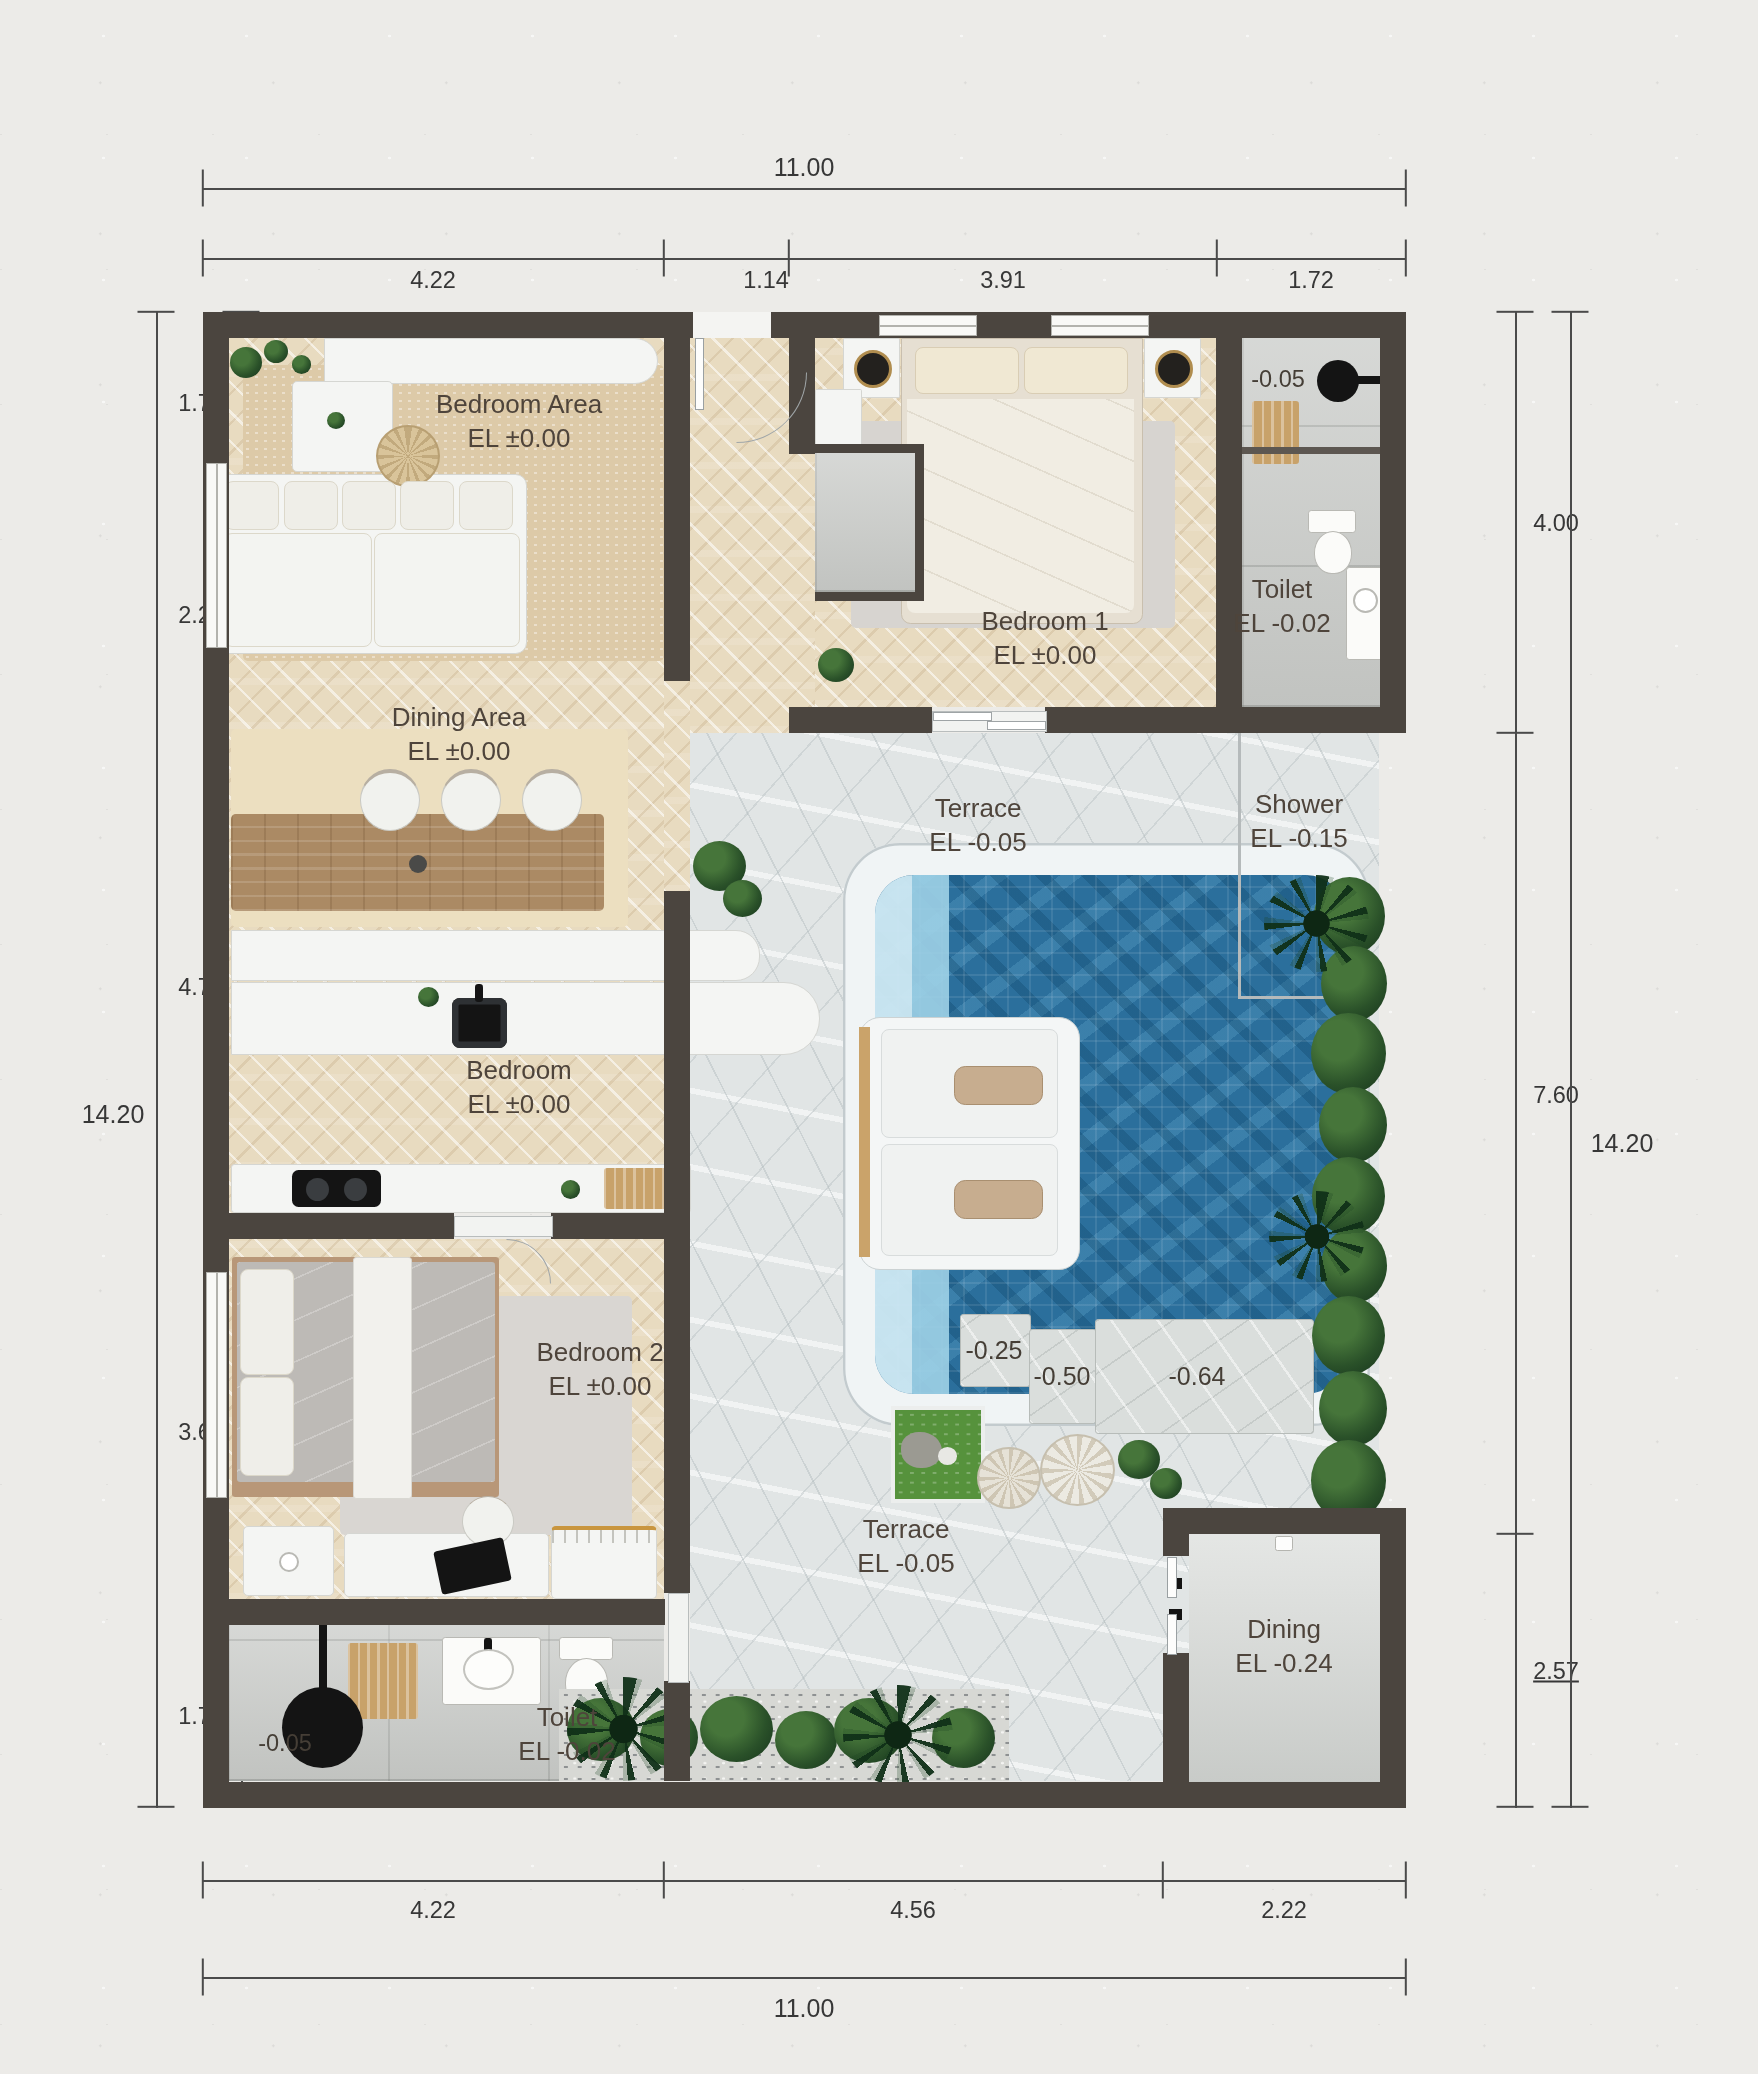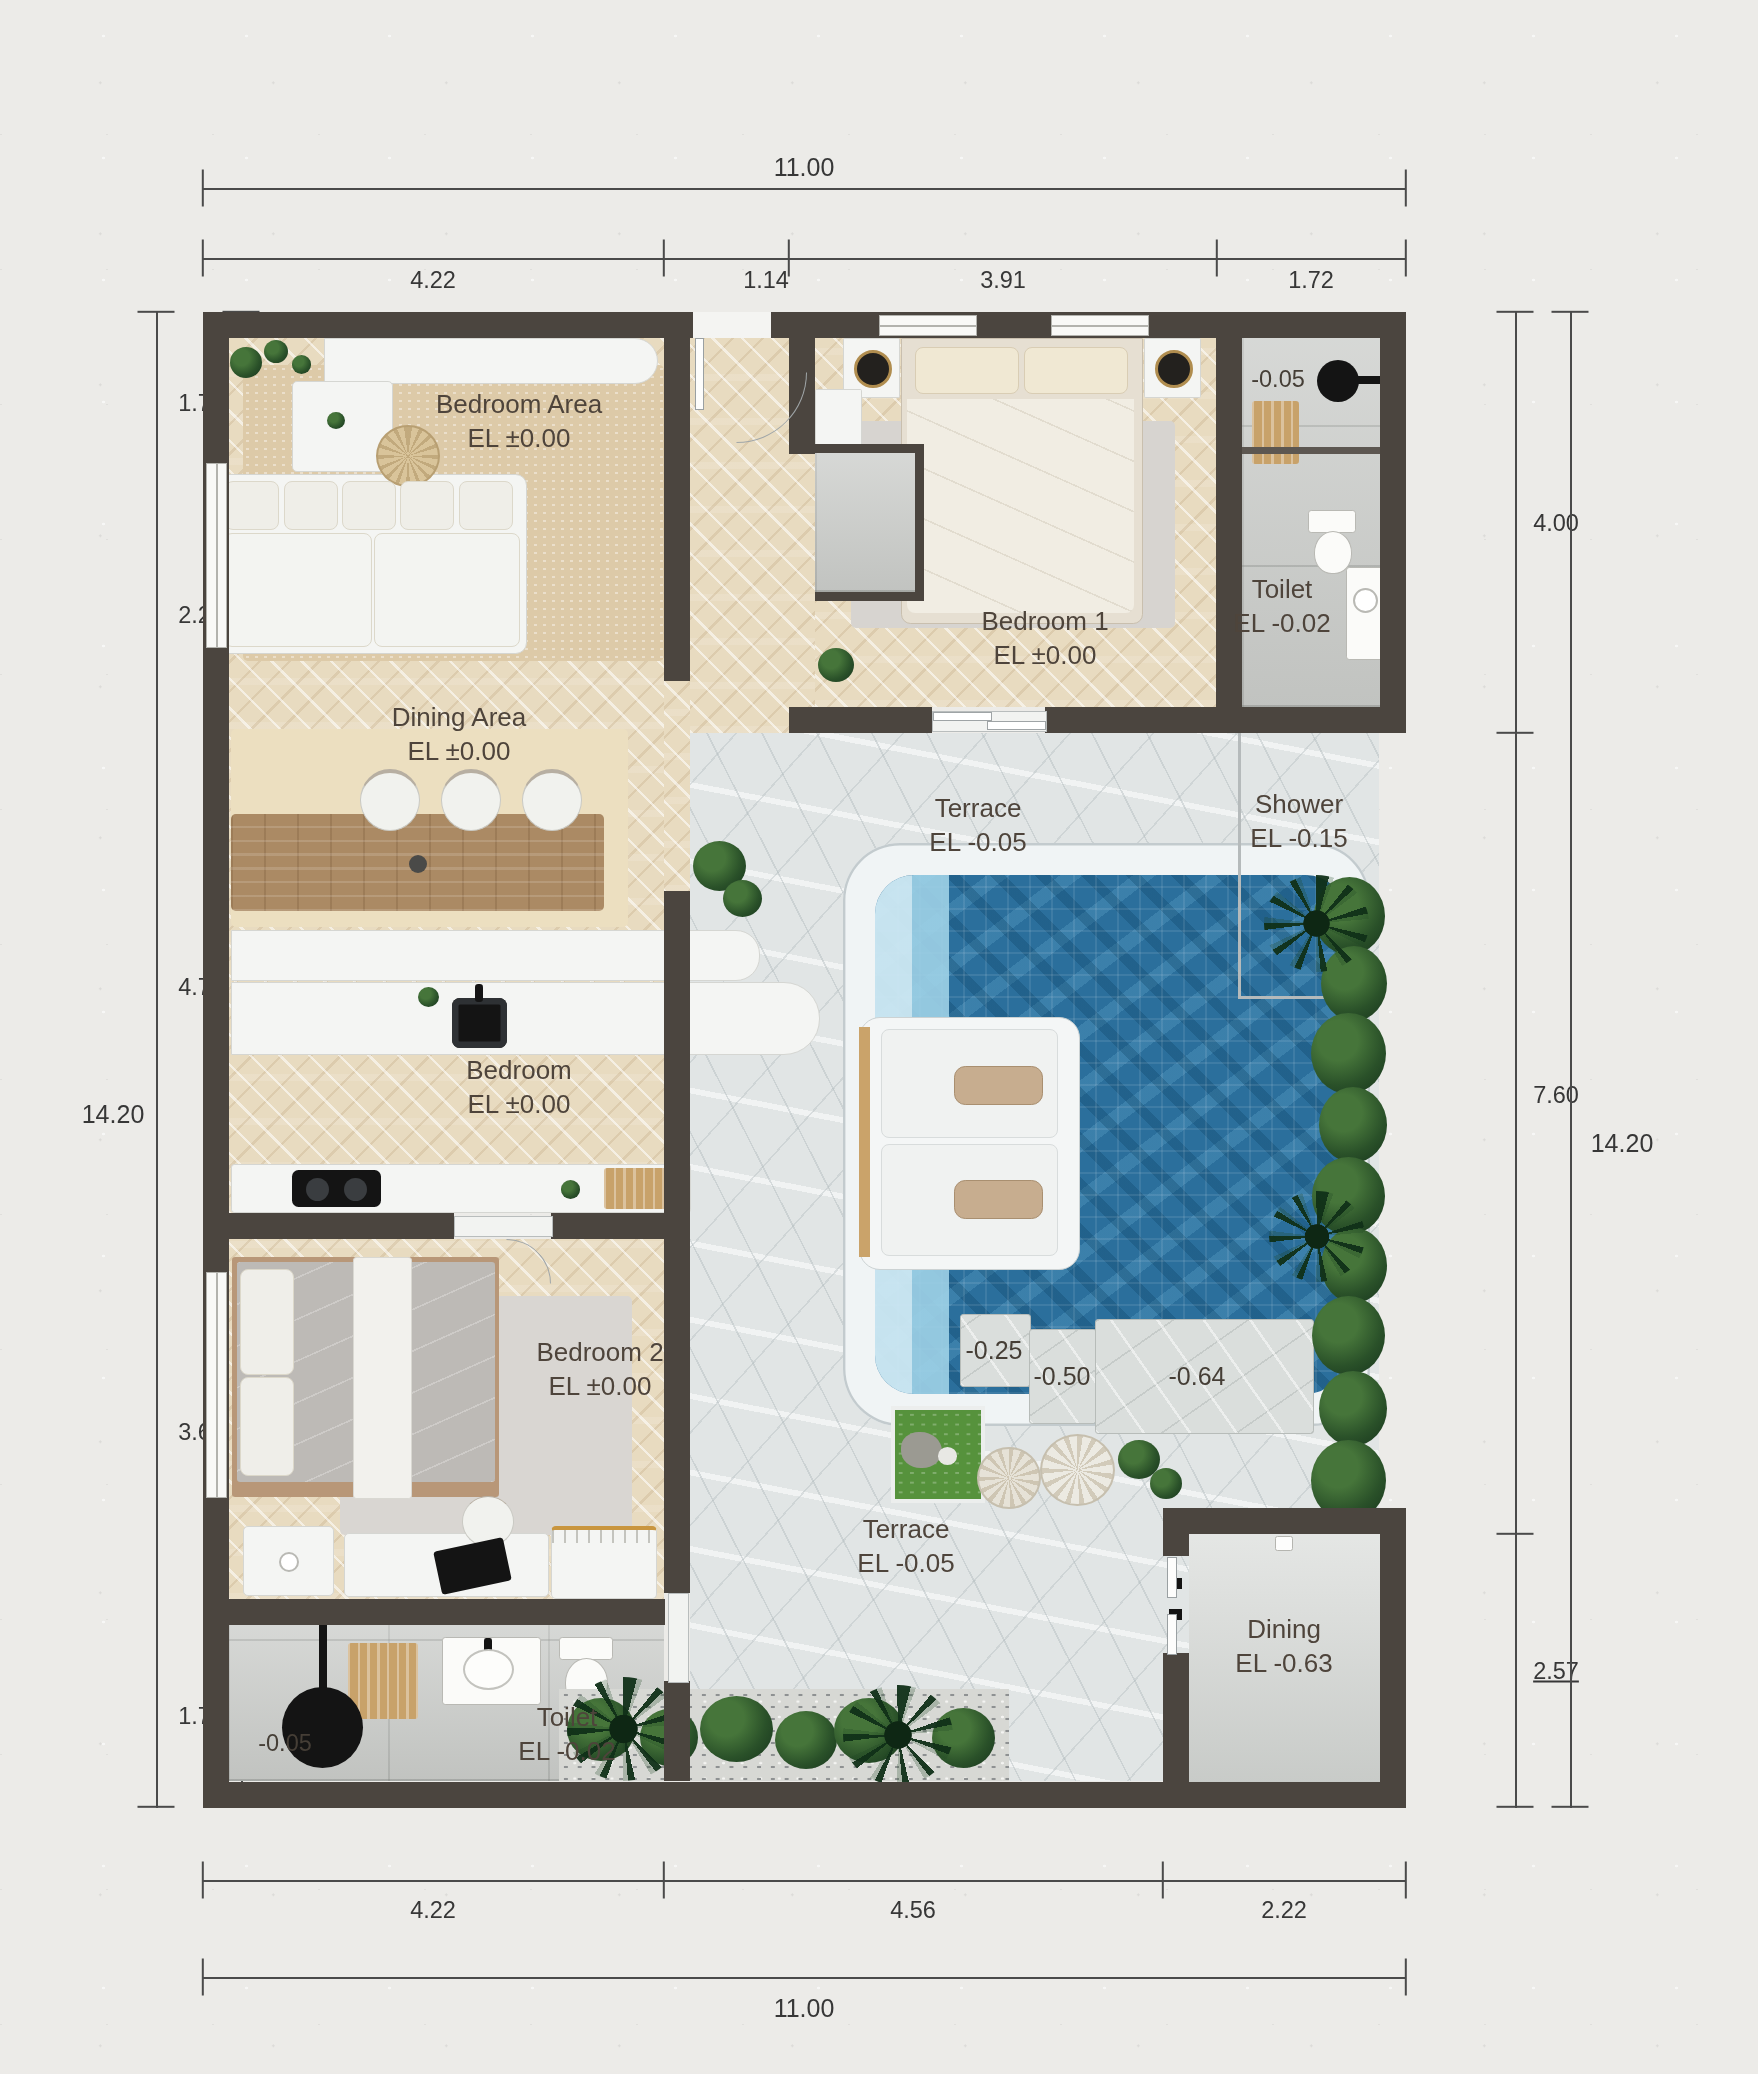--- a/index.html
+++ b/index.html
@@ -346,21 +346,21 @@
     <div>Bedroom 2</div>
     <div>EL ±0.00</div>
   </div>
   <div class="room-label" style="left:567px;top:1734px;">
     <div>Toilet</div>
     <div>EL -0.02</div>
   </div>
   <div class="mark" style="left:285px;top:1743px;">-0.05</div>
   <div class="room-label" style="left:1284px;top:1646px;">
     <div>Dining</div>
-    <div>EL -0.63</div>
+    <div>EL -0.24</div>
   </div>
 
   <div class="hline" style="left:203px;top:188px;width:1203px;"></div>
   <div class="tv" style="left:203px;top:188px;"></div>
     <div class="tv" style="left:1406px;top:188px;"></div>
   <div class="dim" style="left:804px;top:167px;font-size:25px;">11.00</div>
   <div class="hline" style="left:203px;top:258px;width:1203px;"></div>
   <div class="tv" style="left:203px;top:258px;"></div>
   <div class="tv" style="left:664px;top:258px;"></div>
   <div class="tv" style="left:789px;top:258px;"></div>

